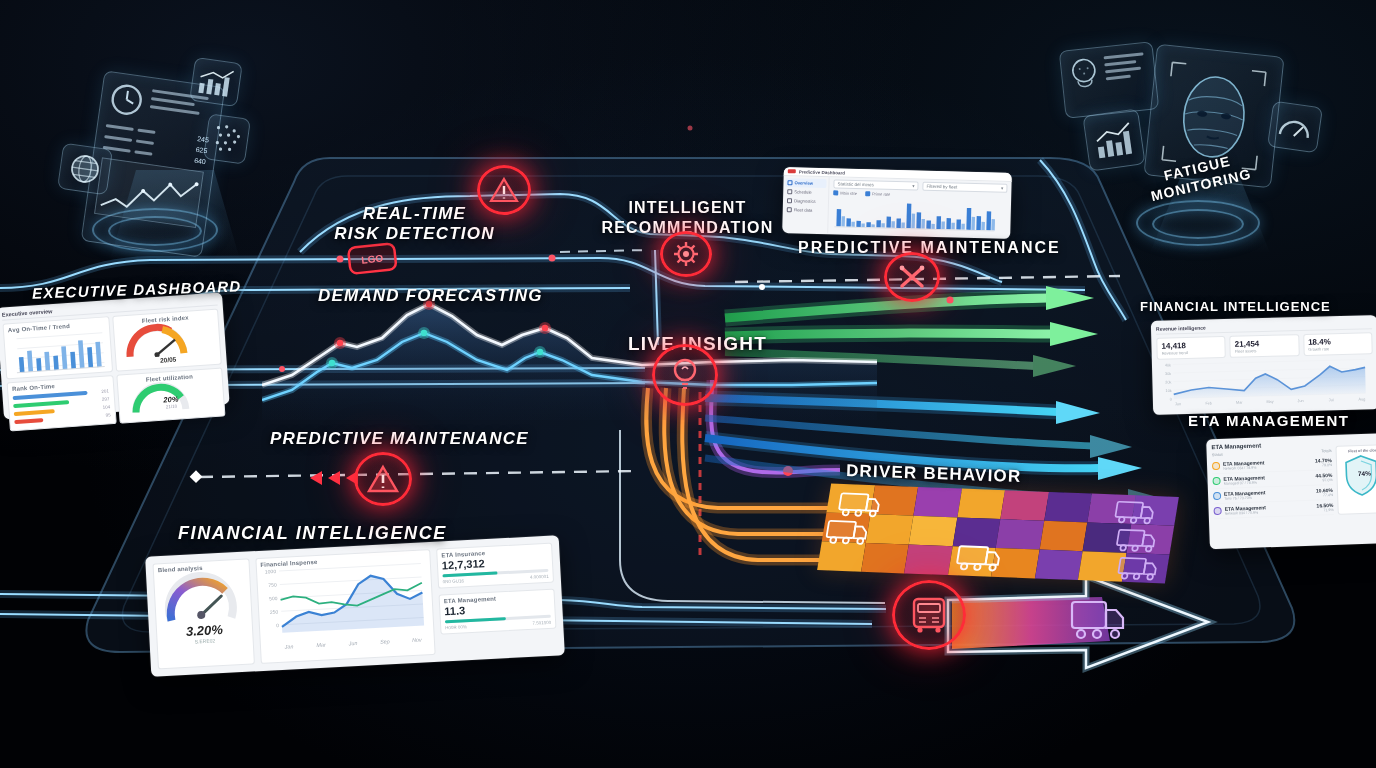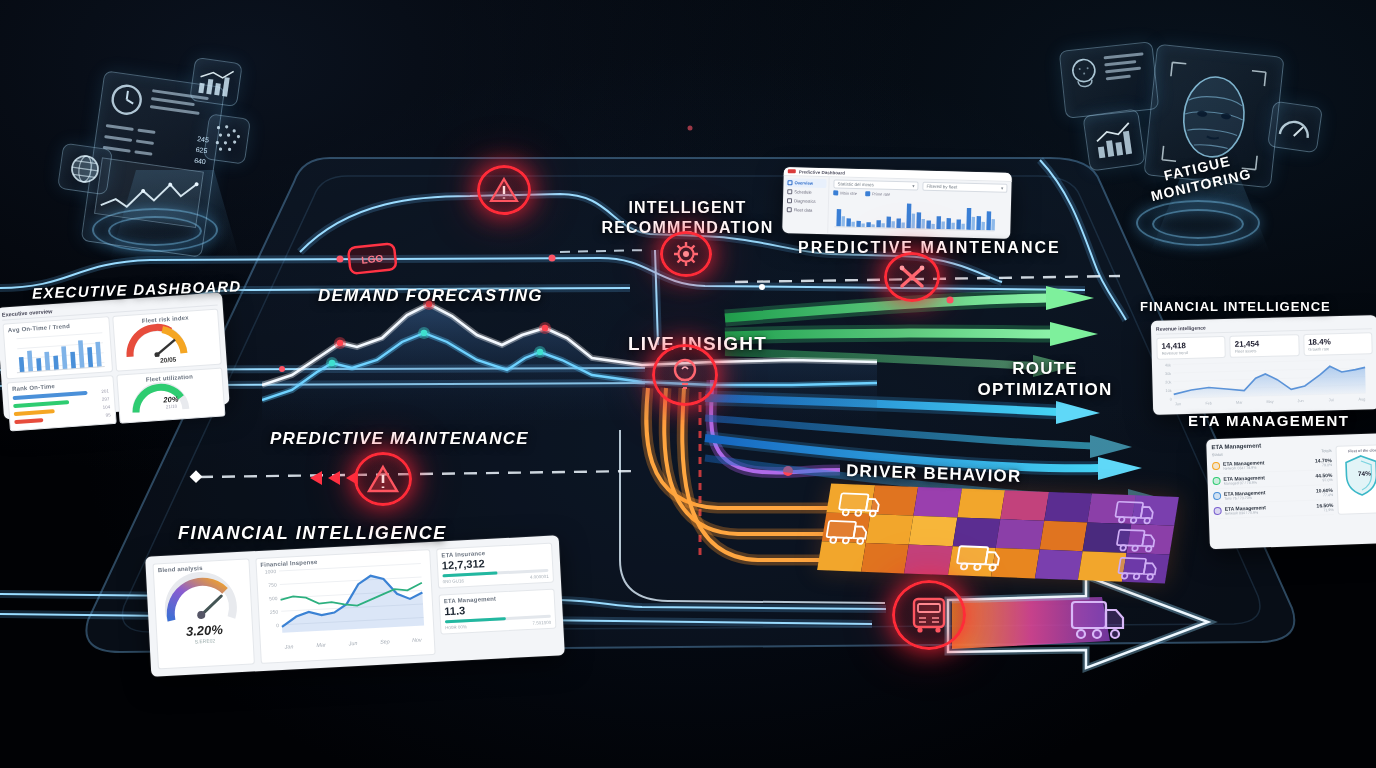--- a/index.html
+++ b/index.html
@@ -376,31 +376,31 @@
         <svg width="74" height="30">
           <path d="M 12 29 A 25 25 0 0 1 62 29" fill="none" stroke="#e8eaee" stroke-width="7"></path>
           <path d="M 12 29 A 25 25 0 0 1 58 17" fill="none" stroke="#2ecc71" stroke-width="7"></path>
         </svg>
         <div style="font-size:7.5px; font-weight:800; font-style:italic; color:#222; margin-top:-16px;">20%</div>
         <div style="font-size:4.5px; color:#99a;">21/10</div>
       </div>
     </div>
   </div>
 
+  <div class="lbl it" style="left:332px; top:204px; width:165px; text-align:center; font-size:17px; line-height:20px;">
+    <div>REAL-TIME</div>
+      <div>RISK DETECTION</div>
+  </div>
   <div class="lbl it" style="left:318px; top:286px; font-size:17px;">DEMAND FORECASTING</div>
   <div class="lbl" style="left:590px; top:198px; width:195px; text-align:center; font-size:16px; line-height:20px;">
     <div>INTELLIGENT</div>
       <div>RECOMMENDATION</div>
   </div>
   <div class="lbl" style="left:798px; top:239px; font-size:16px; letter-spacing:2px;">PREDICTIVE MAINTENANCE</div>
   <div class="lbl" style="left:628px; top:333px; font-size:19px;">LIVE INSIGHT</div>
-  <div class="lbl" style="left:960px; top:358px; width:170px; text-align:center; font-size:17px; line-height:21px;">
-    <div>ROUTE</div>
-      <div>OPTIMIZATION</div>
-  </div>
   <div class="lbl it" style="left:270px; top:429px; font-size:17px;">PREDICTIVE MAINTENANCE</div>
   <div class="lbl it" style="left:178px; top:523px; font-size:18px; letter-spacing:1.6px;">FINANCIAL INTELLIGENCE</div>
   <div class="lbl" style="left:1140px; top:299px; font-size:13px; letter-spacing:1px;">FINANCIAL INTELLIGENCE</div>
   <div class="lbl" style="left:1188px; top:412px; font-size:15px; letter-spacing:1.4px;">ETA MANAGEMENT</div>
   <div class="lbl" style="left:846px; top:464px; font-size:17px; transform:rotate(2deg);">DRIVER BEHAVIOR</div>
 
   <svg id="demand" width="620" height="135" style="position:absolute; left:262px; top:290px; z-index:2;">
       <path d="M 0 95 L 30 85 L 60 65 L 78 53 L 95 57 L 120 48 L 145 25 L 167 14 L 190 26 L 215 45 L 240 55 L 260 45 L 283 38 L 305 48 L 330 68 L 380 75 L 450 72 L 530 70 L 615 72 L 615 130 L 0 130 Z" fill="url(#gDemand)"></path>
       <polyline points="0,95 30,85 60,65 78,53 95,57 120,48 145,25 167,14 190,26 215,45 240,55 260,45 283,38 305,48 330,68 380,75 450,72 530,70 615,72" fill="none" stroke="rgba(255,255,255,.35)" stroke-width="6"></polyline>
       <polyline points="0,95 30,85 60,65 78,53 95,57 120,48 145,25 167,14 190,26 215,45 240,55 260,45 283,38 305,48 330,68 380,75 450,72 530,70 615,72" fill="none" stroke="#f4f9ff" stroke-width="2.6"></polyline>

